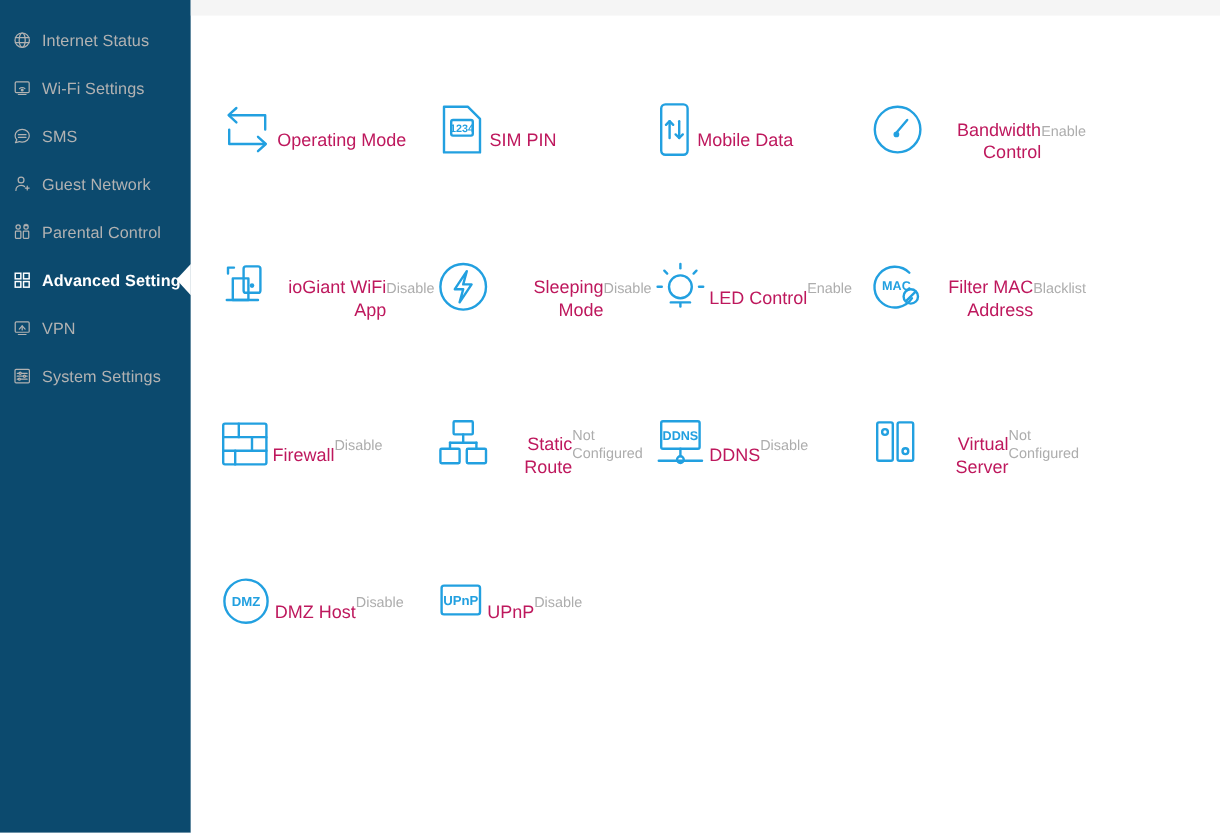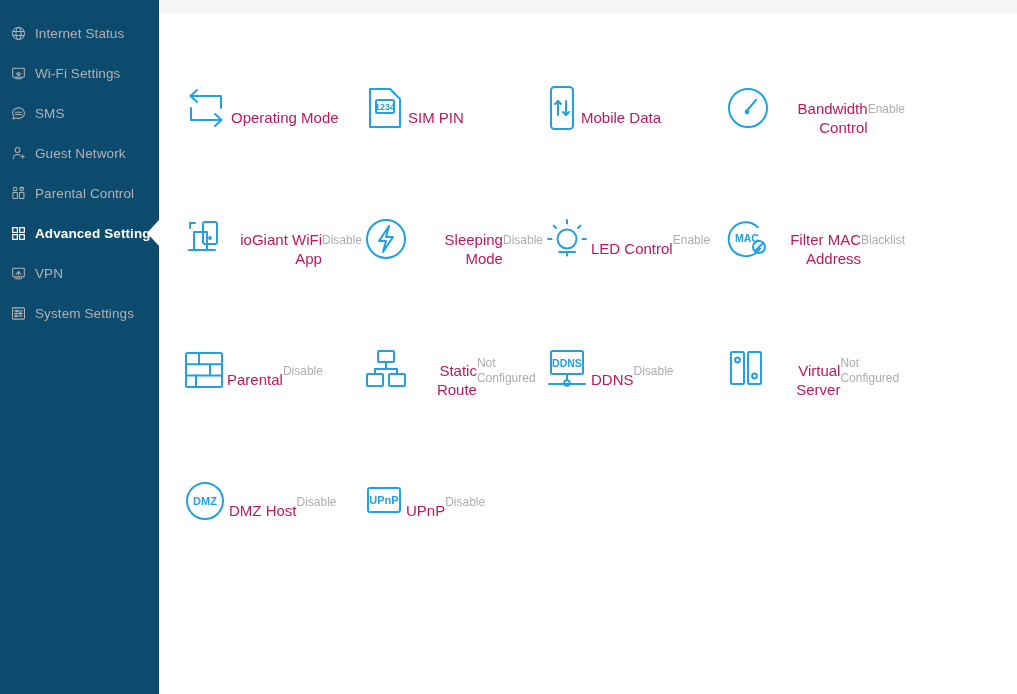--- a/index.html
+++ b/index.html
@@ -328,21 +328,21 @@
         <div class="tile">
           <div class="tile-icon">
             <svg width="46" height="46" viewBox="0 0 46 46">
               <g fill="none" stroke="#22a0e0" stroke-width="2" stroke-linecap="round" stroke-linejoin="round">
         <rect x="5" y="6" width="36" height="34" rx="1.5"></rect>
         <path d="M5 17.3h36M5 28.6h36"></path>
         <path d="M18 6v11.3M29 17.3v11.3M15 28.6V40"></path>
               </g>
             </svg>
           </div>
-          <div class="tile-label">Parental</div>
+          <div class="tile-label">Firewall</div>
           <div class="tile-sub">Disable</div>
         </div>
         <div class="tile">
           <div class="tile-icon">
             <svg width="48" height="44" viewBox="0 0 48 44">
               <g fill="none" stroke="#22a0e0" stroke-width="2" stroke-linecap="round" stroke-linejoin="round">
         <rect x="16" y="3" width="16" height="11" rx="1"></rect>
         <path d="M24 14v7"></path>
                 <path d="M13 21h22"></path>
         <path d="M13 21v5M35 21v5"></path>

